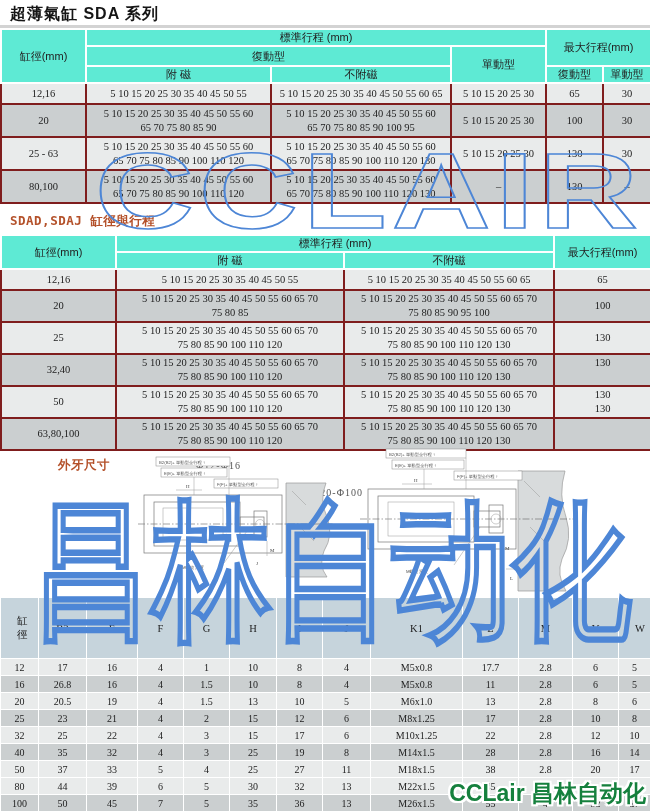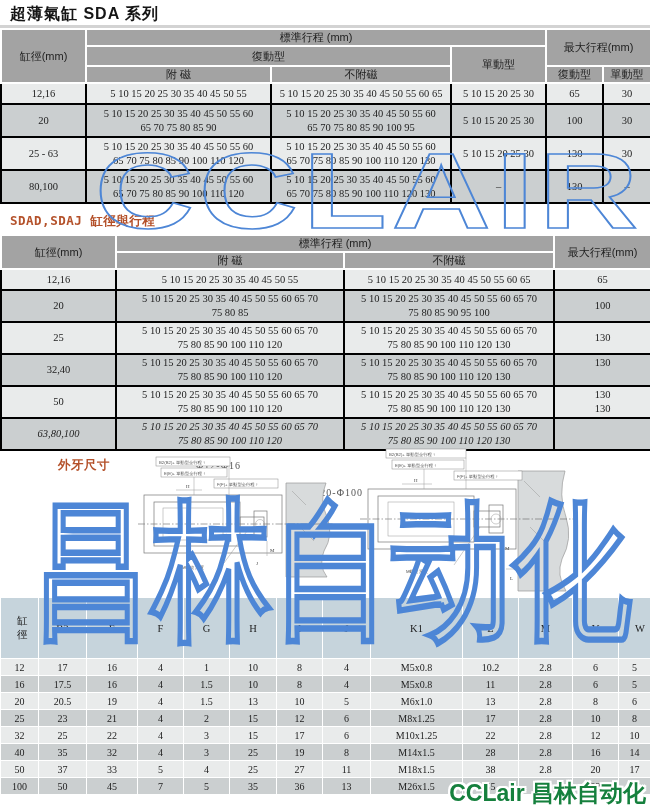--- a/index.html
+++ b/index.html
@@ -8,41 +8,41 @@
   .page{position:relative;width:650px;height:774px;}
 
   .doc-title{font-size:16px;font-weight:bold;color:#151515;padding:4px 0 2px 10px;letter-spacing:1px;height:19px;}
   .title-rule{height:3px;background:#d3d3d3;}
 
   .section-title{color:#b4512a;font-weight:bold;font-size:12.5px;
        font-family:"DejaVu Sans Mono","Liberation Mono",monospace;
        padding:9px 0 4px 10px;letter-spacing:.5px;}
 
   table.spec{border-collapse:collapse;width:650px;table-layout:fixed;}
-  table.spec th{background:#a3a3a3;border:2px solid #fff;font-weight:normal;font-size:11px;color:#222;padding:0 1px;margin-top:28px;}
-  table.spec td{border:2px solid #000000;text-align:center;padding:1px 2px;
+  table.spec th{background:#5eead4;border:2px solid #fff;font-weight:normal;font-size:11px;color:#222;padding:0 1px;margin-top:28px;}
+  table.spec td{border:2px solid #7f1d1d;text-align:center;padding:1px 2px;
        font-family:"Liberation Serif","DejaVu Serif",serif;font-size:10.5px;color:#222;
        white-space:pre-line;line-height:14px;}
   .row-light td{background:#e9ebeb;}
   .row-dark td{background:#cbcfd0;}
   td.stroke{text-align:left;padding-left:9px;}
   td.vtop{vertical-align:top;}
   td.vsplit{line-height:15px;}
 
   #t1 thead tr:nth-child(1){height:17px;}
   #t1 thead tr:nth-child(2){height:20px;}
   #t1 thead tr:nth-child(3){height:17px;}
   #t1 tbody tr.short{height:21px;}
   #t1 tbody tr.tall{height:33px;}
 
   #t2 thead tr:nth-child(1){height:17px;}
   #t2 thead tr:nth-child(2){height:16px;}
   #t2 tbody tr.short{height:21px;}
   #t2 tbody tr.tall{height:32px;}
-  #t2 tbody tr.mid{height:25px;font-style:italic;}
+  #t2 tbody tr.mid{height:25px;}
 
   .thread-section{position:relative;height:146px;}
   .thread-section .section-title{position:absolute;left:0;top:6px;padding:0 0 0 10px;margin-left:48px;}
   .dia-label{position:absolute;font-size:10px;color:#555;letter-spacing:1px;
        font-family:"Liberation Serif","DejaVu Serif",serif;}
   #dia1-label{left:196px;top:9px;}
   #dia2-label{left:312px;top:9px;margin-top:27px;}
   .dia-svg{position:absolute;}
   #dia1{left:136px;top:4px;}
   #dia2{left:358px;top:-4px;}
@@ -312,28 +312,28 @@
         <tr class="row-light">
           <td>12</td>
           <td>17</td>
           <td>16</td>
           <td>4</td>
           <td>1</td>
           <td>10</td>
           <td>8</td>
           <td>4</td>
           <td>M5x0.8</td>
-          <td>10.2</td>
+          <td>17.7</td>
           <td>2.8</td>
           <td>6</td>
           <td>5</td>
         </tr>
         <tr class="row-dark">
           <td>16</td>
-          <td>17.5</td>
+          <td>26.8</td>
           <td>16</td>
           <td>4</td>
           <td>1.5</td>
           <td>10</td>
           <td>8</td>
           <td>4</td>
           <td>M5x0.8</td>
           <td>11</td>
           <td>2.8</td>
           <td>6</td>
@@ -407,20 +407,35 @@
           <td>4</td>
           <td>25</td>
           <td>27</td>
           <td>11</td>
           <td>M18x1.5</td>
           <td>38</td>
           <td>2.8</td>
           <td>20</td>
           <td>17</td>
         </tr>
+        <tr class="row-light">
+          <td>80</td>
+          <td>44</td>
+          <td>39</td>
+          <td>6</td>
+          <td>5</td>
+          <td>30</td>
+          <td>32</td>
+          <td>13</td>
+          <td>M22x1.5</td>
+          <td>45</td>
+          <td></td>
+          <td></td>
+          <td>22</td>
+        </tr>
         <tr class="row-dark">
           <td>100</td>
           <td>50</td>
           <td>45</td>
           <td>7</td>
           <td>5</td>
           <td>35</td>
           <td>36</td>
           <td>13</td>
           <td>M26x1.5</td>

